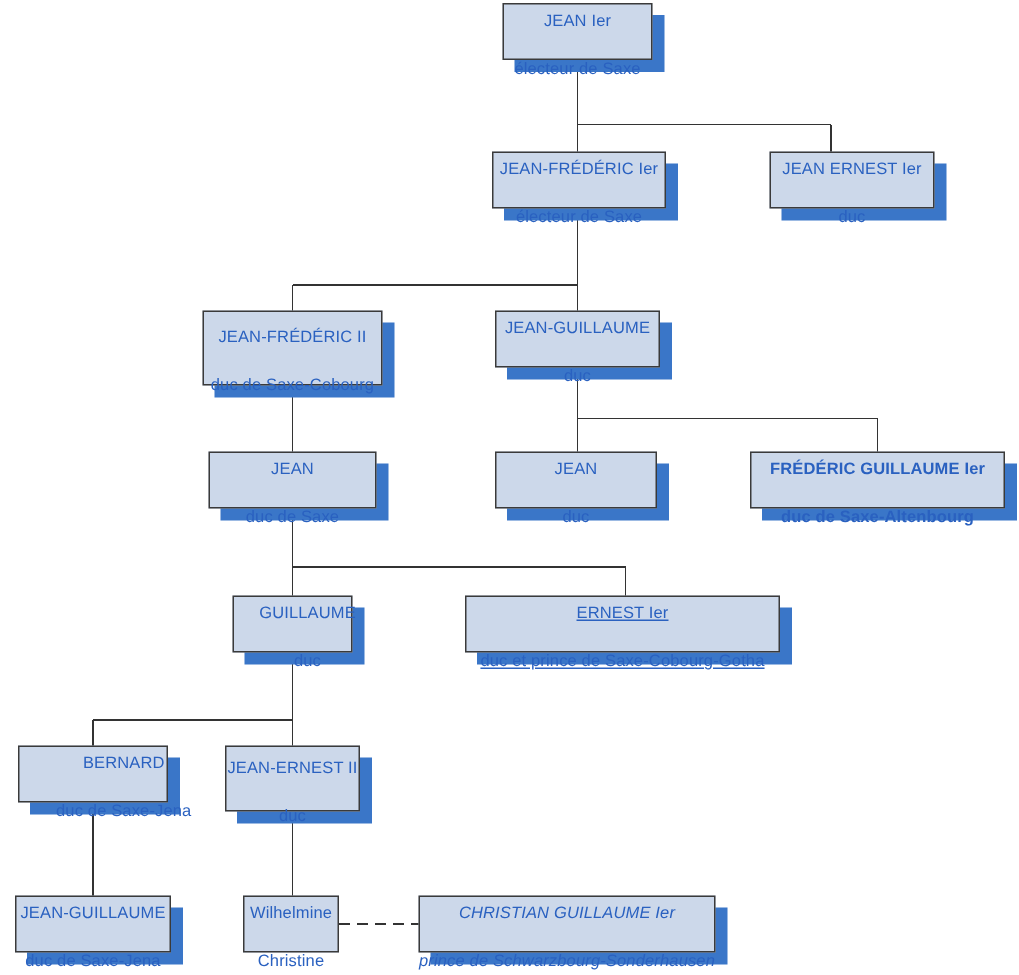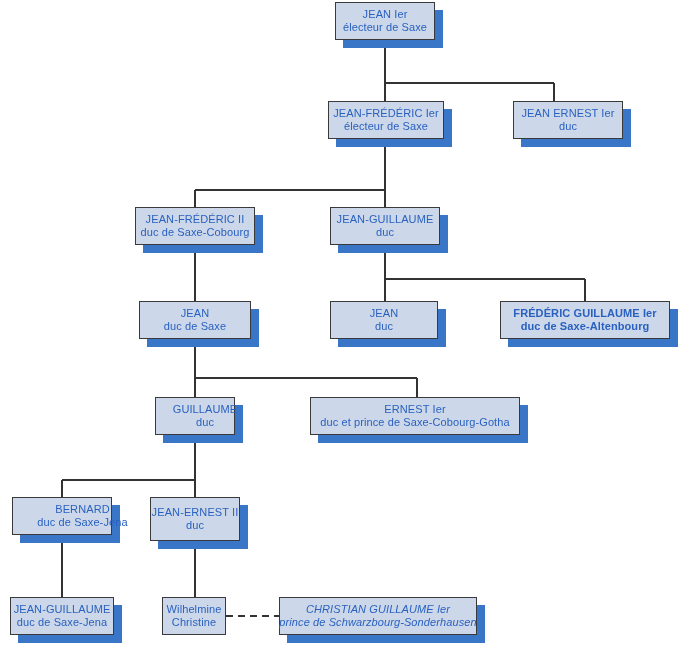--- a/index.html
+++ b/index.html
@@ -37,20 +37,21 @@
     color:#2a61c0;
     font-size:11px;
     line-height:13px;
     letter-spacing:0.1px;
     z-index:5;
   }
   .node .l1,.node .l2{
     display:block;
     white-space:nowrap;
     padding:0 4px;
+    margin-top:19px;
   }
 </style>
 </head>
 <body>
 
 <div id="canvas">
 
   <svg class="lines" width="679" height="650" viewBox="0 0 679 650" xmlns="http://www.w3.org/2000/svg" shape-rendering="crispEdges">
     <g stroke="#333333" stroke-width="1.3" fill="none">
 
@@ -82,21 +83,21 @@
   <div class="node" style="left:328px;top:101px;width:116px;height:38px;">
     <span class="l1">JEAN-FRÉDÉRIC Ier</span>
     <span class="l2">électeur de Saxe</span>
   </div>
 
   <div class="node" style="left:513px;top:101px;width:110px;height:38px;">
     <span class="l1">JEAN ERNEST Ier</span>
     <span class="l2">duc</span>
   </div>
 
-  <div class="node" style="left:135px;top:207px;width:120px;height:38px;">
+  <div class="node" style="left:135px;top:207px;width:120px;height:50px;">
     <span class="l1">JEAN-FRÉDÉRIC II</span>
     <span class="l2">duc de Saxe-Cobourg</span>
   </div>
 
   <div class="node" style="left:330px;top:207px;width:110px;height:38px;">
     <span class="l1">JEAN-GUILLAUME</span>
     <span class="l2">duc</span>
   </div>
 
   <div class="node" style="left:139px;top:301px;width:112px;height:38px;">
@@ -112,21 +113,21 @@
   <div class="node" style="left:500px;top:301px;width:170px;height:38px;font-weight:bold;">
     <span class="l1">FRÉDÉRIC GUILLAUME Ier</span>
     <span class="l2">duc de Saxe-Altenbourg</span>
   </div>
 
   <div class="node" style="left:155px;top:397px;width:80px;height:38px;padding-left:20px;">
     <span class="l1">GUILLAUME</span>
     <span class="l2">duc</span>
   </div>
 
-  <div class="node" style="left:310px;top:397px;width:210px;height:38px;">
+  <div class="node" style="left:310px;top:397px;width:210px;height:38px;text-decoration:underline;">
     <span class="l1">ERNEST Ier</span>
     <span class="l2">duc et prince de Saxe-Cobourg-Gotha</span>
   </div>
 
   <div class="node" style="left:12px;top:497px;width:100px;height:38px;padding-left:41px;">
     <span class="l1">BERNARD</span>
     <span class="l2">duc de Saxe-Jena</span>
   </div>
 
   <div class="node" style="left:150px;top:497px;width:90px;height:44px;">

